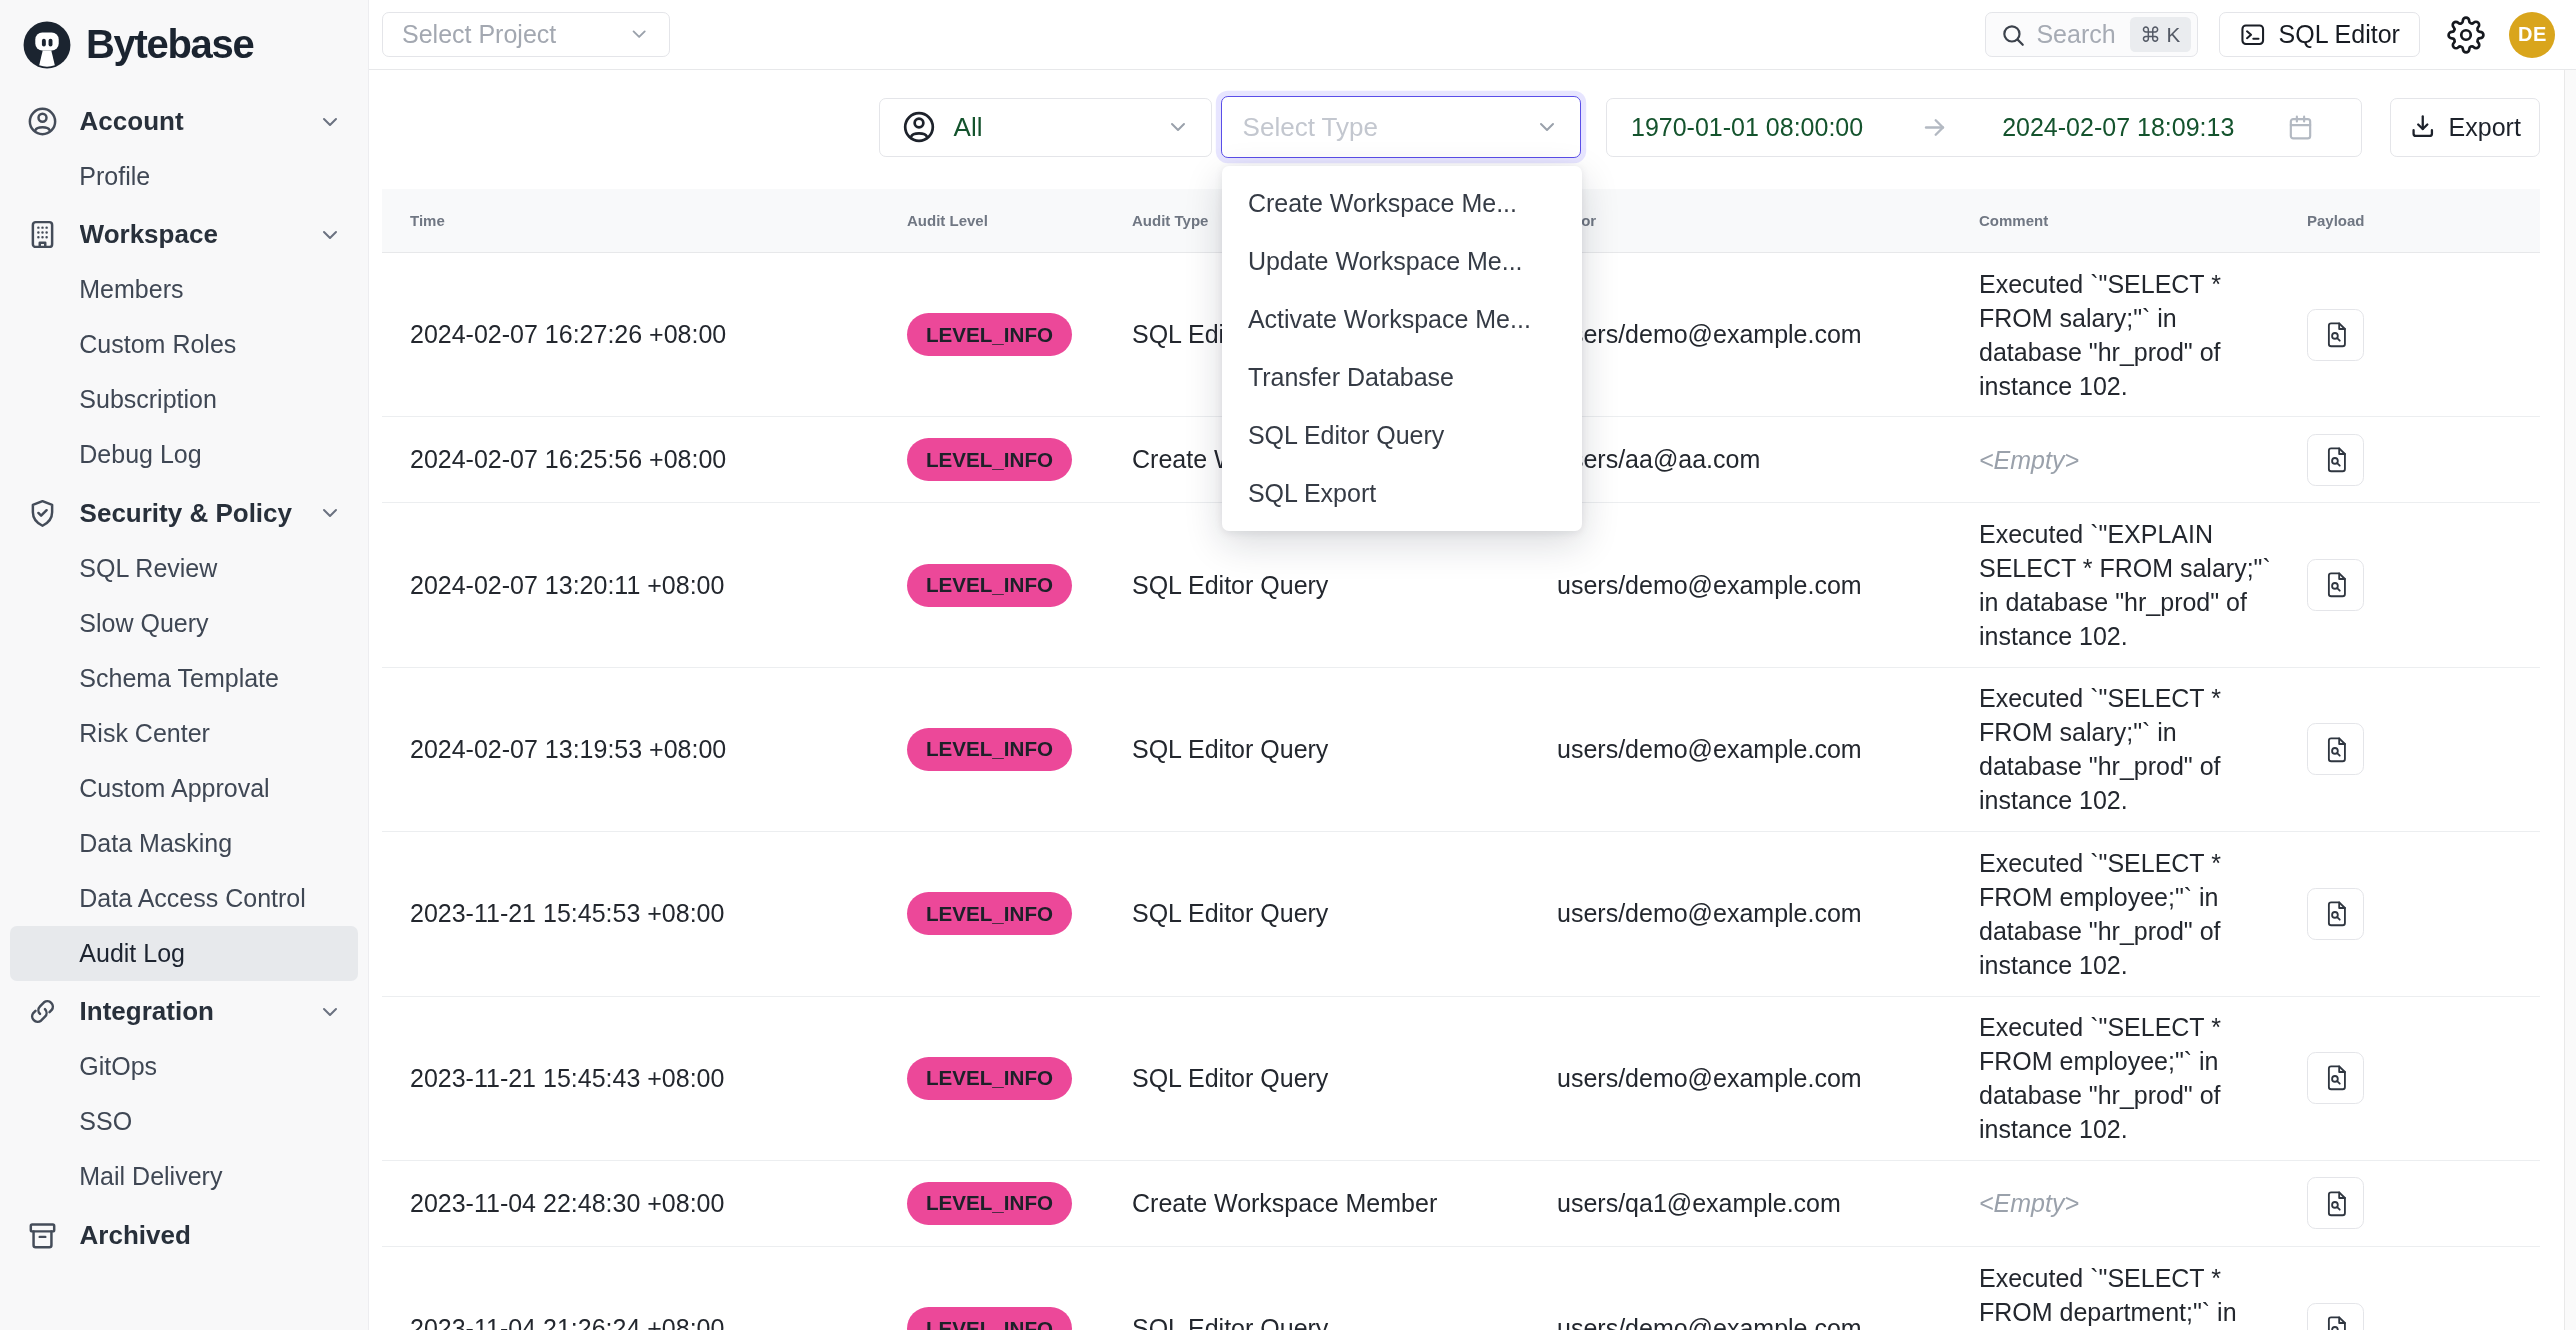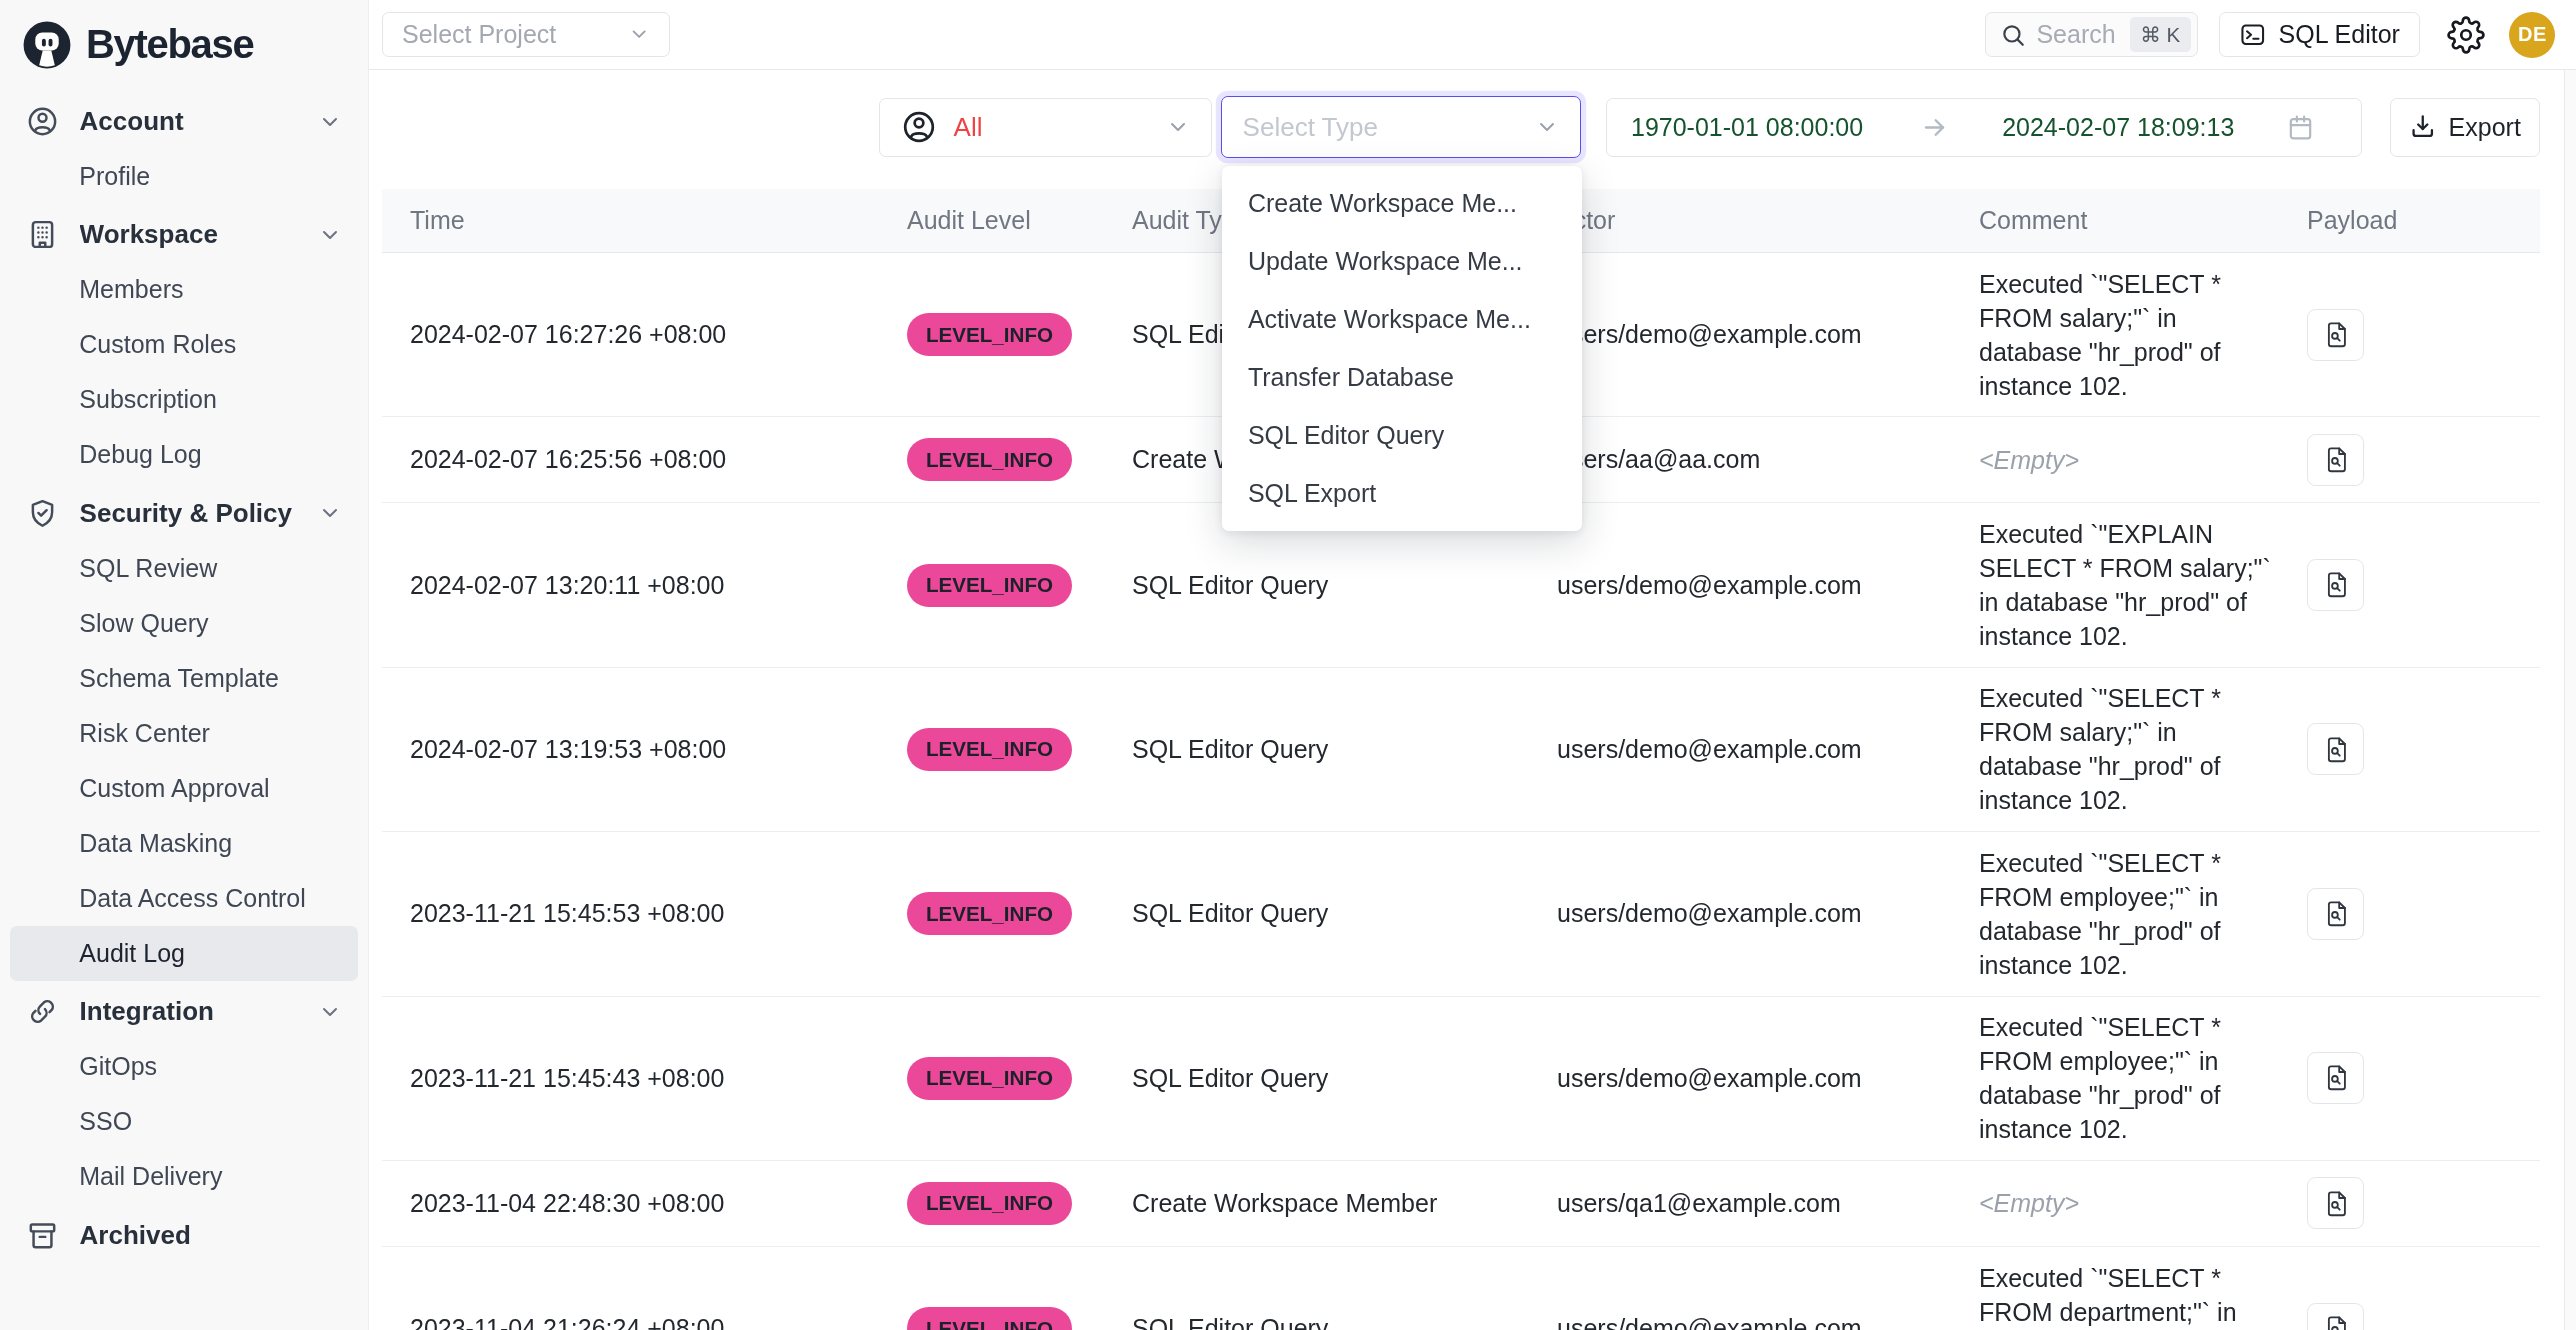--- a/index.html
+++ b/index.html
@@ -45,41 +45,41 @@
   .avatar { margin-left:24px; width:46px; height:46px; border-radius:50%; background:#d9a51c;
             color:#fff; font-size:20px; font-weight:700; display:flex; align-items:center;
             justify-content:center; cursor:pointer; letter-spacing:0.4px; }
   .icon svg { width:100%; height:100%; display:block; }
 
   
   .main { position:absolute; left:369px; top:70px; width:2207px; height:1261px; background:#fff; }
   .f-all { position:absolute; left:510px; top:27.5px; width:333px; height:59px; border:0.9px solid #e4e5e9;
            border-radius:6.9px; display:flex; align-items:center; gap:17px; padding:0 20.6px; cursor:pointer; background:#fff;}
   .f-all .icon { width:36px; height:36px; color:#1d222b; flex:none; }
-  .f-all .val { flex:1; font-size:26px; color:#ef4444; }
+  .f-all .val { flex:1; font-size:26px; color:#14532d; }
   .f-all .chev, .f-type .chev { width:24px; height:24px; color:#9aa1ab; flex:none; }
   .f-type { position:absolute; left:852px; top:26px; width:360px; height:62px; background:#fff;
             border:1.7px solid #5a4ee8; box-shadow:0 0 0 5.2px rgba(104,96,255,.16); border-radius:6.9px;
             display:flex; align-items:center; padding:0 20.6px; cursor:pointer; }
   .f-type .ph { flex:1; font-size:26px; color:#c3c7cf; }
   .f-date { position:absolute; left:1237px; top:27.5px; width:756px; height:59px; border:0.9px solid #e4e5e9;
             border-radius:6.9px; display:flex; align-items:center; padding:0 24px; cursor:pointer; background:#fff;}
   .f-date .d { font-size:25px; color:#14532d; }
   .f-date .arrow { width:29px; height:29px; color:#b3b9c2; margin:0 53px 0 57px; }
   .f-date .cal { width:29px; height:29px; color:#b3b9c2; margin-left:52px; }
   .f-export { position:absolute; left:2021px; top:27.5px; width:150px; height:59px; border:0.9px solid #e4e5e9;
               border-radius:6.9px; display:flex; align-items:center; justify-content:center; gap:12px;
               font-size:25px; color:#1d222b; background:#fff; cursor:pointer; }
   .f-export .icon { width:27.5px; height:27.5px; color:#1d222b; }
 
   
   .table { position:absolute; left:13px; top:119px; width:2158px; }
   .thead, .trow { display:grid; grid-template-columns:525px 225px 425px 422px 328px 232px; align-items:center; }
   .thead { height:64px; background:#f8f9fa; border-bottom:0.9px solid #e7e8ea; }
-  .thead > div { font-size:25px; color:#707783; padding-left:0; }
+  .thead > div { font-size:15px; color:#707783; padding-left:0;font-weight:bold; }
   .thead > div:first-child { padding-left:28px; }
   .trow { border-bottom:0.9px solid #eceef0; min-height:86px; font-size:25px; color:#23272e; }
   .c-time { padding-left:28px; white-space:nowrap; }
   .badge { display:inline-block; background:#ec4899; border-radius:858px; padding:9.5px 19px;
            font-size:20.6px; font-weight:700; color:#1d2129; }
   .c-type, .c-actor { white-space:nowrap; }
   .c-comment { line-height:34px; padding:13.7px 26px 13.7px 0; }
   .c-comment.empty { color:#9aa1ab; font-style:italic; }
   .payload-btn { width:57px; height:52px; border:0.9px solid #e4e5e9; border-radius:8.6px; background:#fff;
                  display:flex; align-items:center; justify-content:center; color:#2f3640; cursor:pointer; }

